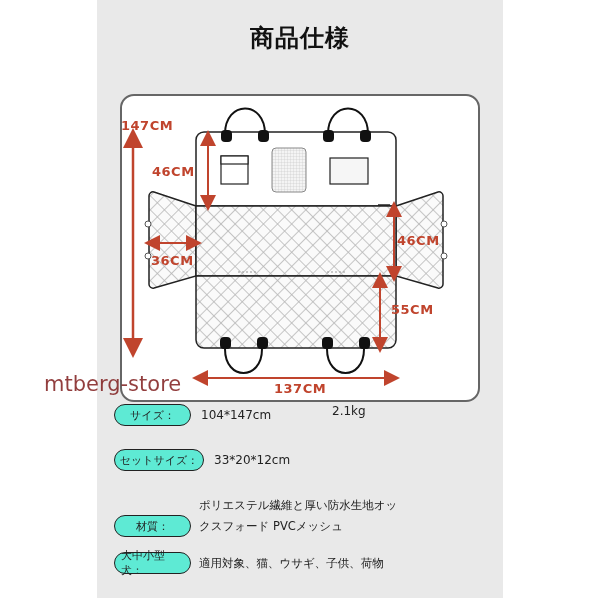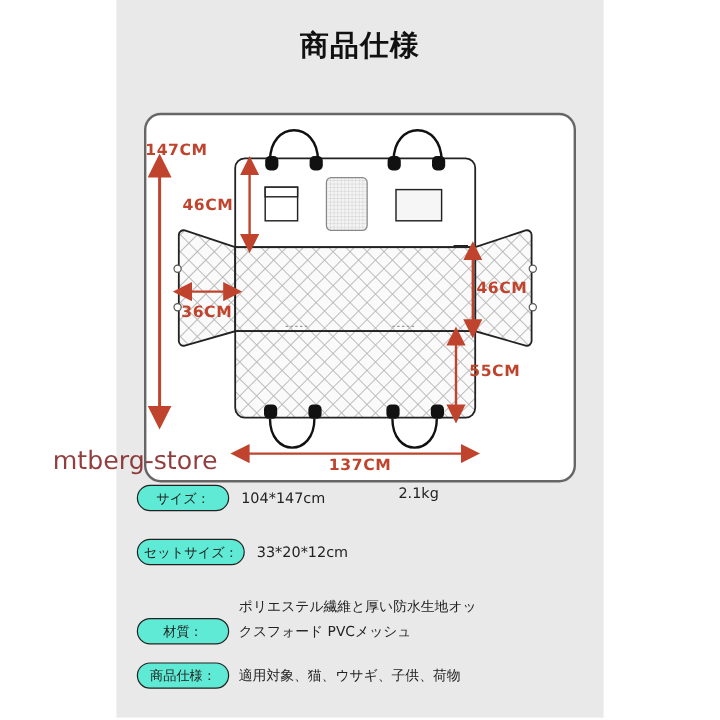--- a/index.html
+++ b/index.html
@@ -99,18 +99,18 @@
     <div class="val">33*20*12cm</div>
   </div>
   <div class="spec-row" style="left:17px;top:495px;align-items:flex-end;">
     <div class="pill" style="width:77px;margin-top:3px;">材質：</div>
     <div class="multi">
       <div>ポリエステル繊維と厚い防水生地オッ</div>
       <div>クスフォード PVCメッシュ</div>
     </div>
   </div>
   <div class="spec-row" style="left:17px;top:552px;">
-    <div class="pill" style="width:77px;">商品仕様：</div>
+    <div class="pill" style="width:77px;">大中小型犬：</div>
     <div class="val" style="margin-left:8px;font-size:11.5px;">適用対象、猫、ウサギ、子供、荷物</div>
   </div>
 </div>
 
 <div class="watermark">mtberg-store</div>
 
 </body></html>

